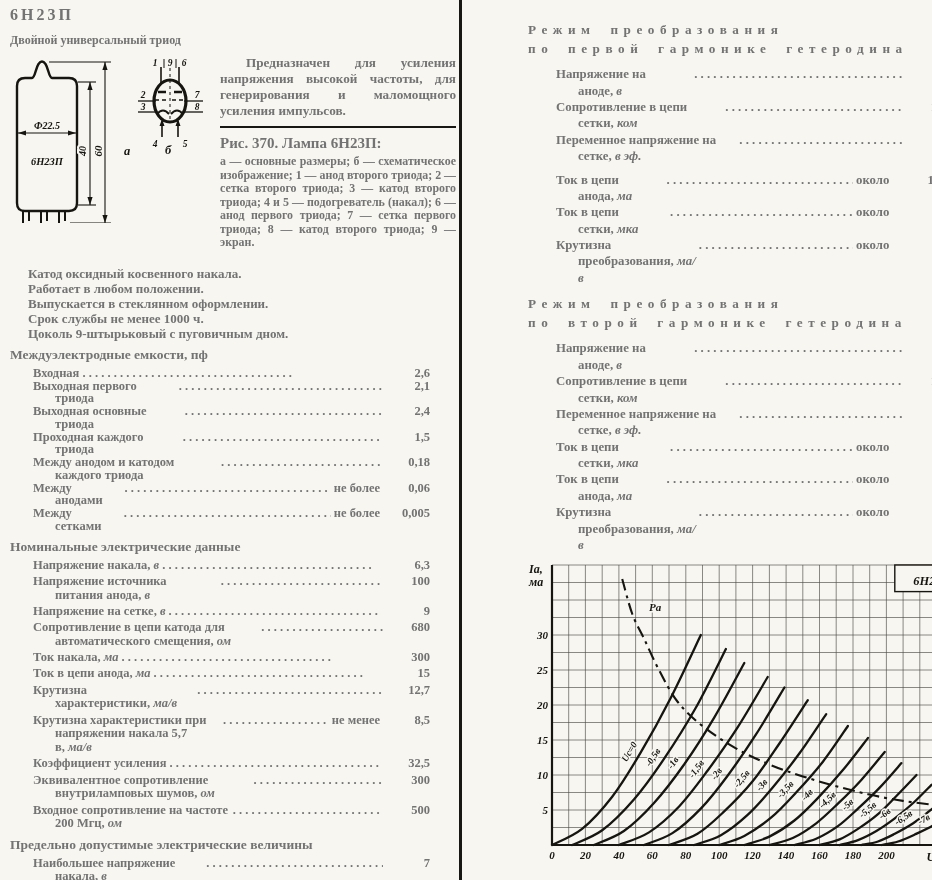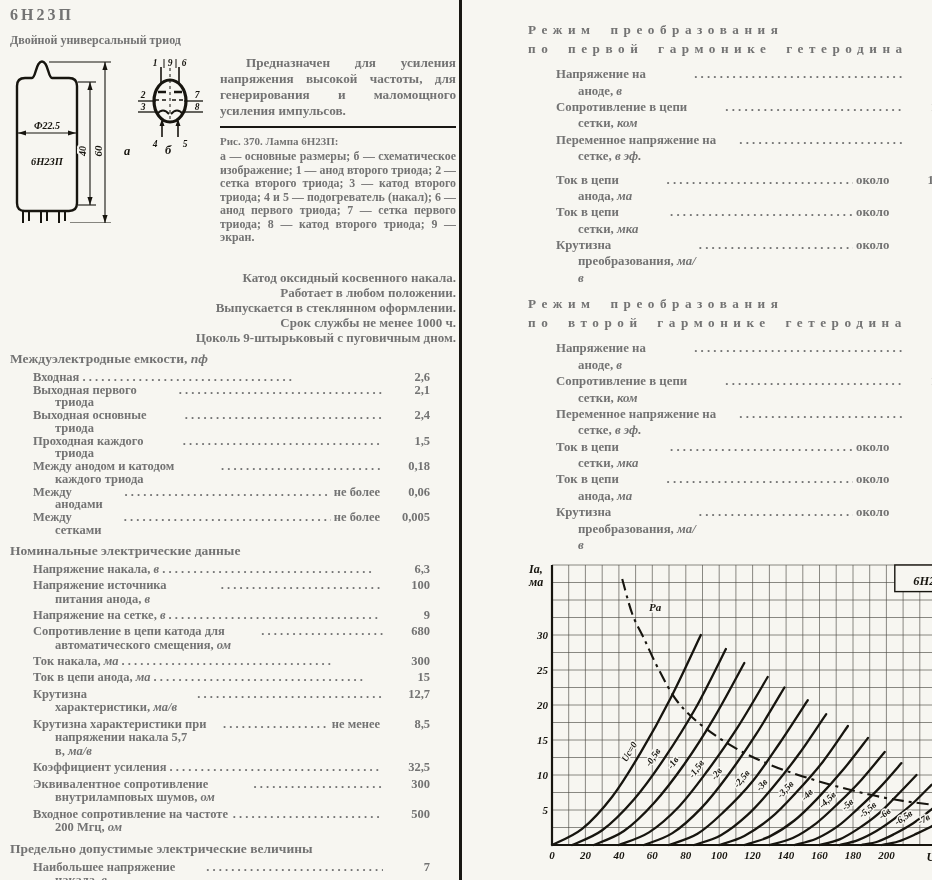--- a/index.html
+++ b/index.html
@@ -10,27 +10,27 @@
   .vdivider{position:absolute;left:459px;top:0;width:3px;height:880px;background:#191713;}
 
   h1.model{font-size:16px;letter-spacing:3px;margin:2px 0 9px 2px;}
   h2.subtitle{font-size:12px;margin:0 0 7px 2px;}
 
   .figrow{display:flex;gap:4px;align-items:flex-start;}
   .tube-svg{flex:0 0 208px;}
   .introcol{flex:1 1 auto;min-width:0;}
   p.intro{font-size:13.2px;line-height:1.22;text-align:justify;text-indent:26px;margin:0 0 7px;}
   hr.introrule{border:none;border-top:2px solid #191713;margin:2px 0 7px;}
-  p.figcap-title{font-size:11px;margin:0 0 3px;}
+  p.figcap-title{font-size:15px;margin:0 0 3px;}
   p.figcap-body{font-size:11.9px;line-height:1.13;text-align:justify;margin:0;}
 
-  .notes{margin:25px 0 0 20px;font-size:13px;line-height:1.16;text-align:right;}
+  .notes{margin:16px 0 0 20px;font-size:13px;line-height:1.16;}
 
   h3.sec-h{font-size:13.5px;margin:6px 0 4px 2px;}
-  h3.sec-h .unit{font-style:italic;}
+  h3.sec-h .unit{}
   .prow{display:flex;align-items:flex-start;font-size:12.5px;margin-left:25px;padding-right:26px;}
   .sec-rows-0 .prow{line-height:1.02;}
   .sec-rows-1 .prow{line-height:1.1;margin-bottom:2.5px;}
   .sec-rows-2 .prow{line-height:1.02;margin-bottom:1px;}
   .lbl{flex:0 1 auto;padding-left:22px;text-indent:-22px;}
   .lbl i{font-style:italic;}
   .dots{flex:1 1 auto;overflow:hidden;white-space:nowrap;min-width:10px;margin:0 3px;}
   .dots::after{content:" .  .  .  .  .  .  .  .  .  .  .  .  .  .  .  .  .  .  .  .  .  .  .  .  .  .  .  .  .  .  .  .  .  .";}
   .qual{flex:0 0 auto;margin-right:6px;}
   .val{flex:0 0 auto;min-width:44px;text-align:right;}

